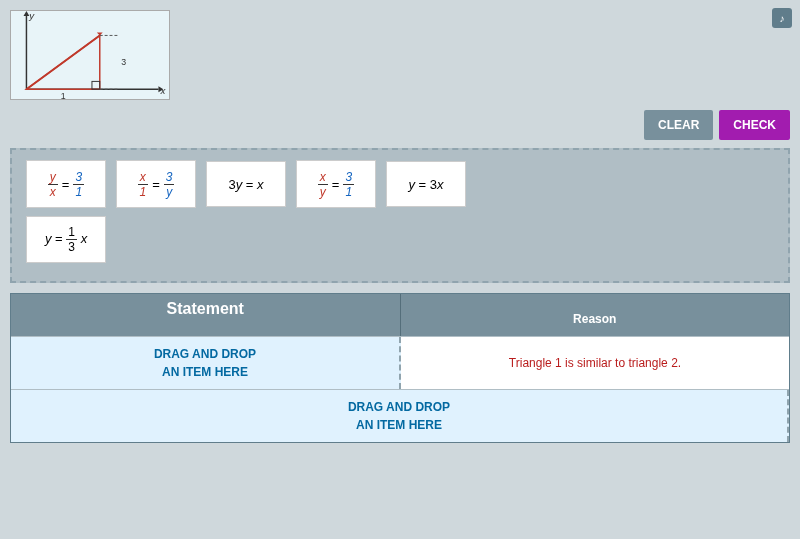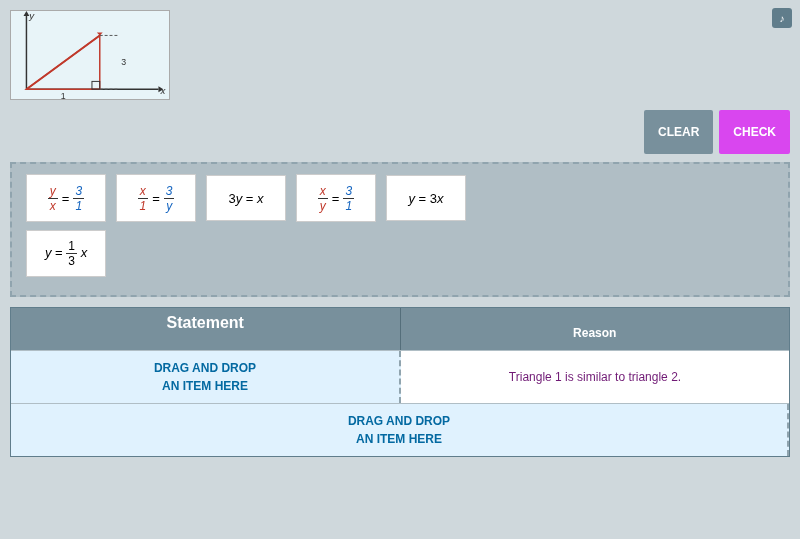--- a/index.html
+++ b/index.html
@@ -55,35 +55,35 @@
 
     
     .button-row {
       display: flex;
       justify-content: flex-end;
       gap: 6px;
       margin-bottom: 8px;
     }
 
     .btn {
-      padding: 15px 14px;
+      padding: 8px 14px;
       border: none;
       cursor: pointer;
       font-size: 12px;
       font-weight: bold;
       border-radius: 2px;
     }
 
     .btn-clear {
       background: #78909c;
       color: white;
     }
 
     .btn-check {
-      background: #d946ef;
+      background: #a21caf;
       color: white;
     }
 
     
     .equations-area {
       background: #b0bec5;
       border: 2px dashed #90a4ae;
       padding: 10px 14px;
       margin-bottom: 10px;
     }
@@ -182,21 +182,21 @@
     }
 
     .table-row .col-reason {
       flex: 1;
       background: white;
       display: flex;
       align-items: center;
       justify-content: center;
       padding: 8px;
       font-size: 12px;
-      color: #701a75;
+      color: #b91c1c;
     }
 
     .drag-drop-placeholder {
       color: #0369a1;
       font-size: 12px;
       text-align: center;
       font-weight: bold;
       line-height: 1.5;
     }
 

